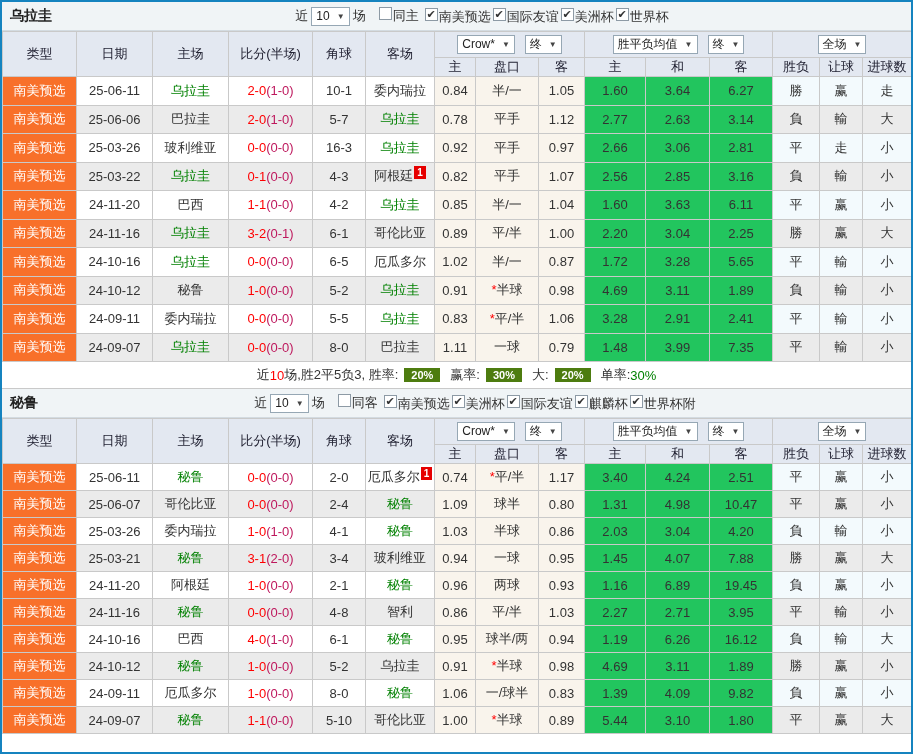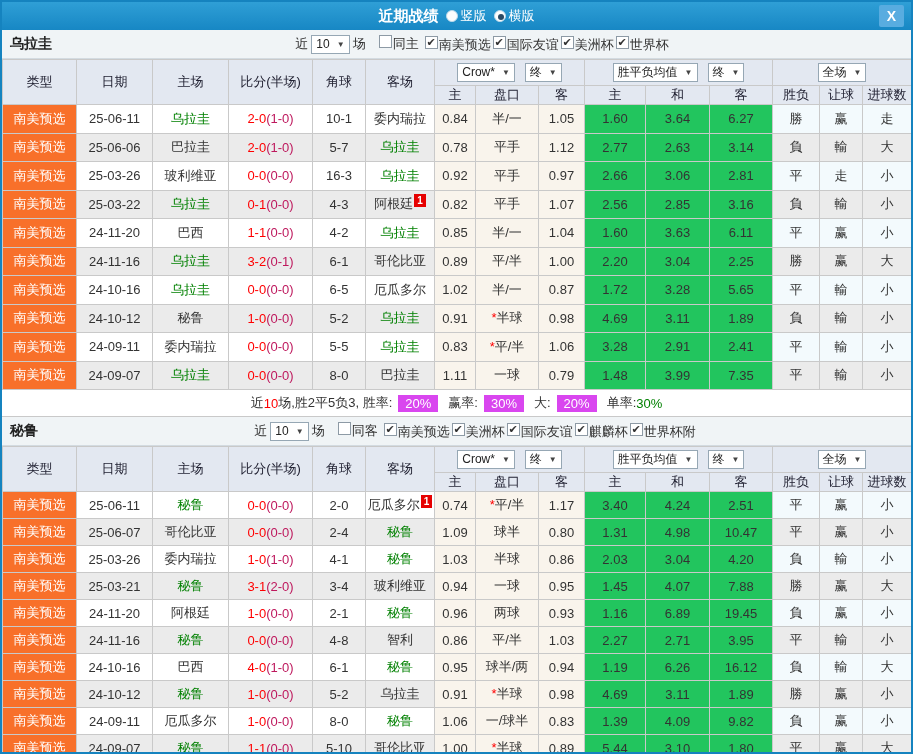--- a/index.html
+++ b/index.html
@@ -50,41 +50,27 @@
   .star{color:#ff0000}
   .rbadge{display:inline-block;background:#e60000;color:#fff;font-size:10px;font-weight:bold;line-height:13px;padding:0 3px;margin-left:1px;position:relative;top:-4px}
   .rc-r{color:#d70000}
   .rc-g{color:#008000}
   .rc-b{color:#0000cc}
 
   
   .summary{height:27px;display:flex;align-items:center;justify-content:center;font-size:13px;color:#333;background:#fff;border-bottom:1px solid #c9c9c9;white-space:nowrap}
   .summary .red-text{color:#ff0000}
   .summary .green-text{color:#008000}
-  .summary .pct{background:#d946ef;color:#fff;font-weight:normal;padding:1px 7px;margin:0 6px;font-size:13px}
+  .summary .pct{background:#4d7c0f;color:#fff;font-weight:bold;padding:1px 7px;margin:0 6px;font-size:11px}
   .summary .ml{margin-left:4px}
 </style>
 </head>
 <body>
 
 <div class="window">
-  <div class="titlebar">
-    <div class="title-center">
-      <span class="title">近期战绩</span>
-      <label class="radio">
-        <span class="rb"></span>
-        <span>竖版</span>
-      </label>
-      <label class="radio">
-        <span class="rb sel"></span>
-        <span>横版</span>
-      </label>
-    </div>
-    <div class="closebtn">X</div>
-  </div>
 
   <div id="sections">
   <div class="section sec-0">
     <div class="section-head">
       <span class="team-name">乌拉圭</span>
       <div class="filters">
         <span class="lbl">近</span>
         <span class="select">
               <span>10</span>
               <span class="arrow">▼</span>

